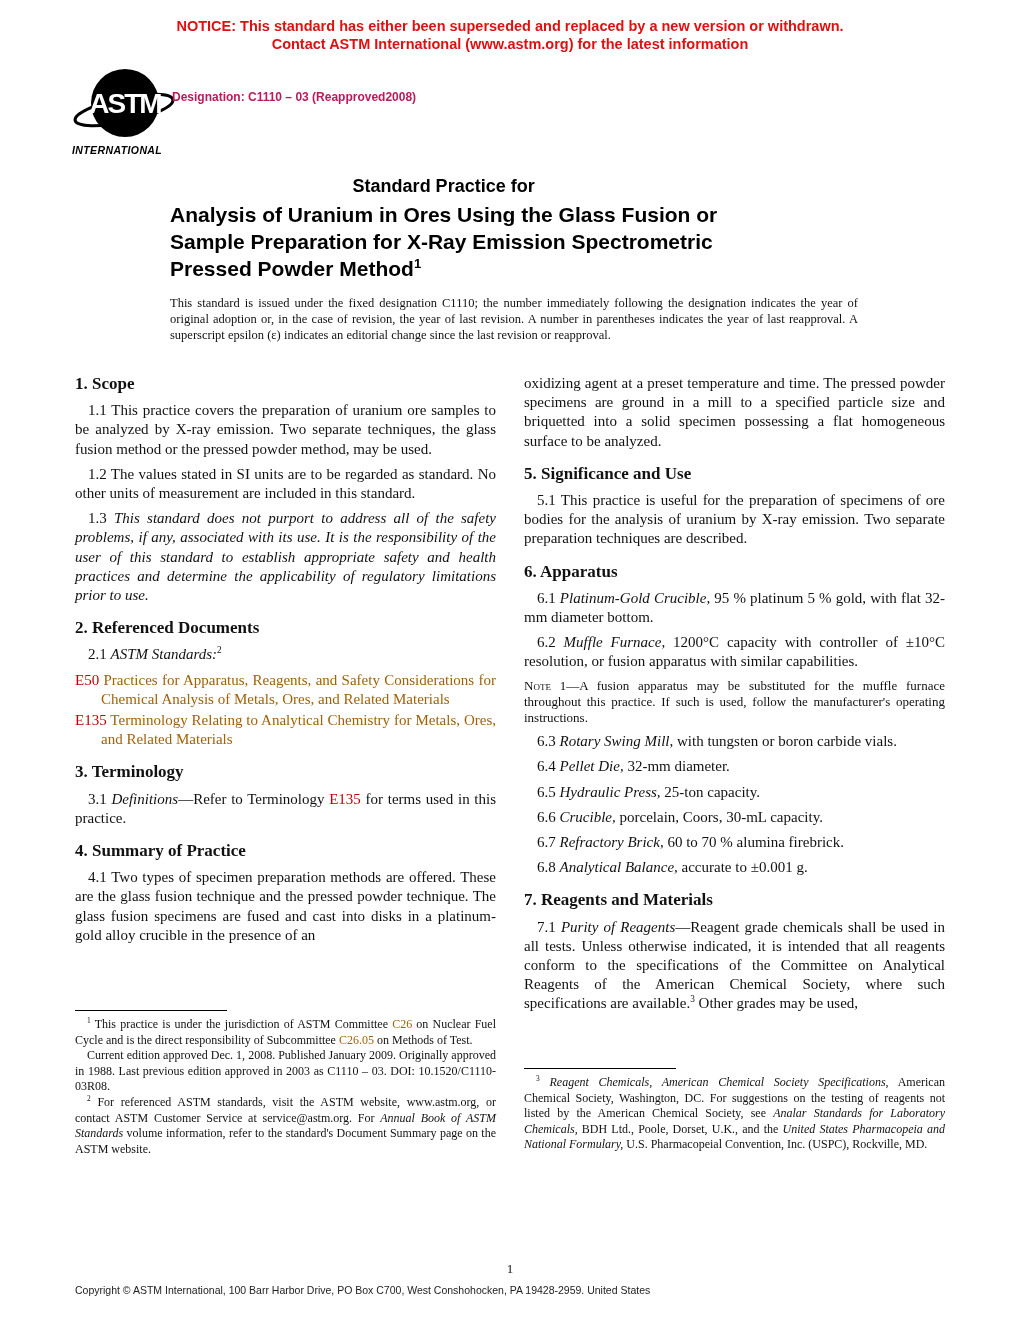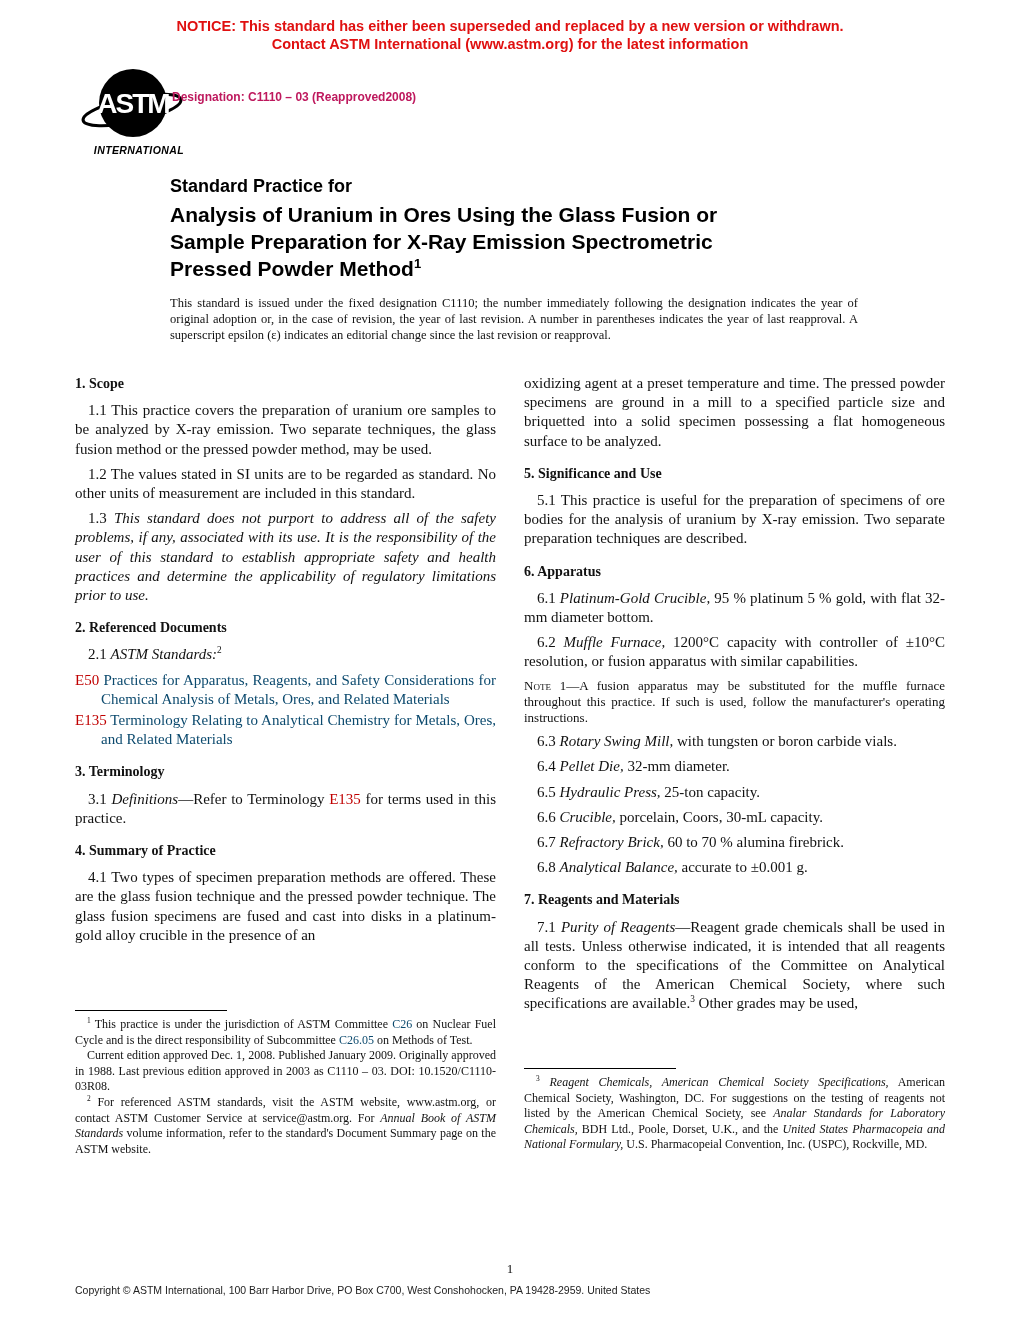--- a/index.html
+++ b/index.html
@@ -3,50 +3,50 @@
 <meta charset="utf-8">
 <style>
   html,body{margin:0;padding:0;background:#ffffff;}
   .page{position:relative;width:1020px;height:1320px;background:#ffffff;color:#111;
         font-family:"Liberation Serif", serif;overflow:hidden;}
 
   .notice{position:absolute;top:18px;left:0;width:100%;text-align:center;
           font-family:"Liberation Sans", sans-serif;font-weight:bold;
           font-size:14.5px;line-height:17.5px;color:#e01010;}
 
-  .logo{position:absolute;left:72px;top:66px;width:112px;text-align:right;}
+  .logo{position:absolute;left:72px;top:66px;width:112px;text-align:left;}
   .logo-sub{font-family:"Liberation Sans", sans-serif;font-style:italic;font-weight:bold;
             font-size:10.5px;letter-spacing:0.4px;margin-top:-4px;color:#000;}
 
   .designation{position:absolute;left:172px;top:90px;
                font-family:"Liberation Sans", sans-serif;font-weight:bold;font-size:12px;color:#be185d;}
 
   .title-block{position:absolute;left:170px;top:176px;
                font-family:"Liberation Sans", sans-serif;font-weight:bold;color:#000;}
-  .title-kicker{font-size:18px;margin-bottom:4px;}
+  .title-kicker{font-size:18px;margin-bottom:4px;text-align:center;}
   .title-main{font-size:21px;line-height:27px;}
 
   .issuance{position:absolute;left:170px;top:296px;width:688px;
             font-size:12.5px;line-height:15.8px;text-align:justify;}
 
   .col{position:absolute;top:374px;width:421px;font-size:15px;line-height:19.2px;text-align:justify;}
   .col-left{left:75px;}
   .col-right{left:524px;}
 
-  .sec{font-size:14px;font-weight:bold;margin:13px 0 8px;text-align:left;}
+  .sec{font-size:17px;font-weight:bold;margin:13px 0 8px;text-align:left;}
   .sec.first{margin-top:0;}
 
   .col p{margin:0 0 6px;text-indent:13px;}
   .col p.cont{text-indent:0;}
   .col p.ref{text-indent:-26px;padding-left:26px;margin:0 0 2px;}
   .note{font-size:13px;line-height:16.2px;margin:7px 0 7px;}
   .sc{font-variant:small-caps;}
   .it{font-style:italic;}
   .red{color:#c00000;text-decoration:none;cursor:pointer;}
-  .blue{color:#0c4a6e;text-decoration:none;cursor:pointer;}
+  .blue{color:#a16207;text-decoration:none;cursor:pointer;}
   sup{font-size:0.62em;vertical-align:super;line-height:0;}
 
   .fn{position:absolute;width:421px;font-size:12px;line-height:15.6px;text-align:justify;}
   .fn-left{left:75px;top:1010px;}
   .fn-right{left:524px;top:1068px;}
   .fn-rule{width:152px;border-top:1.5px solid #000;margin:0 0 6px 0;}
   .fn p{margin:0;text-indent:12px;}
 
   .copyright{position:absolute;left:75px;top:1284px;
              font-family:"Liberation Sans", sans-serif;font-size:10.5px;color:#222;}

